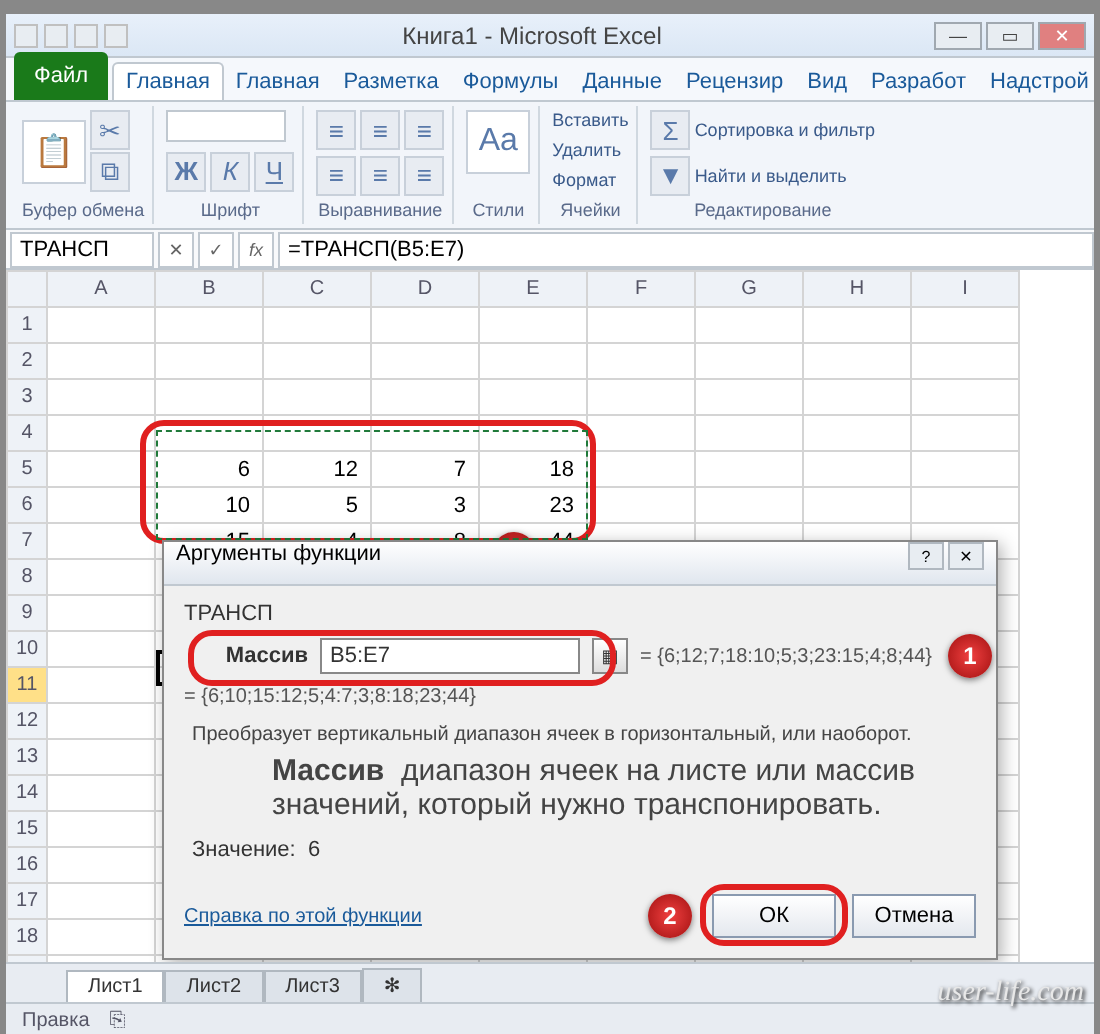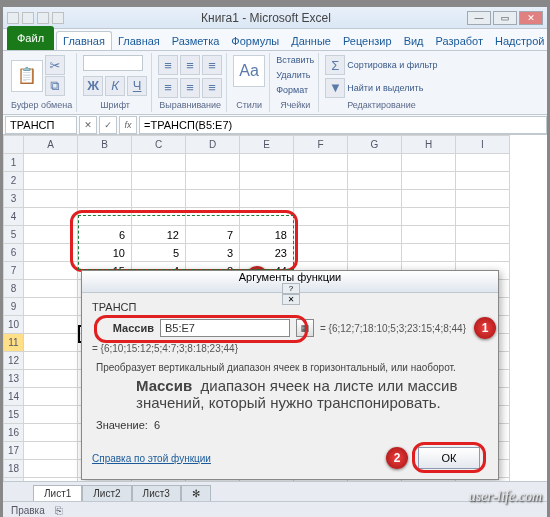--- a/index.html
+++ b/index.html
@@ -29,21 +29,21 @@
   .sheet { border-collapse: collapse; font-size: 11px; table-layout: fixed; }
   .sheet td, .sheet th { border: 1px solid #d4d4d4; height: 18px; text-align: center; font-weight: normal; }
   .sheet .rowhdr { width: 20px; background: #eef2f7; color: #556; font-size: 10px; }
   .sheet .colhdr { width: 54px; background: #eef2f7; color: #556; font-size: 10px; }
   .sheet td.cell { width: 54px; text-align: right; padding-right: 6px; background: #fff; }
   .sel-area { position: absolute; border: 3px solid #e02020; border-radius: 12px; pointer-events: none; }
   .callout { position: absolute; width: 22px; height: 22px; border-radius: 50%; background: radial-gradient(#f04040,#a01010); color: #fff; font-weight: bold; display: flex; align-items: center; justify-content: center; font-size: 12px; box-shadow: 0 1px 3px rgba(0,0,0,0.5); }
   .cell-cursor { position: absolute; border: 2px solid #000; pointer-events: none; }
   .marquee-sel { position: absolute; border: 1px dashed #207a3a; pointer-events: none; }
   .dialog { position: absolute; background: #f0f0f0; border: 1px solid #888; box-shadow: 2px 2px 8px rgba(0,0,0,0.3); width: 418px; }
-  .dialog-title { height: 22px; background: linear-gradient(#fff,#e0e6ee); border-bottom: 1px solid #c0c8d0; display: flex; align-items: center; padding: 0 6px; font-size: 11px; flex-direction: column; }
+  .dialog-title { height: 22px; background: linear-gradient(#fff,#e0e6ee); border-bottom: 1px solid #c0c8d0; display: flex; padding: 0 6px; font-size: 11px; }
   .dialog-title .sp { flex: 1; }
   .dialog-title .wb { width: 18px; height: 14px; background: #e8edf2; border: 1px solid #b0b8c0; margin-left: 2px; display: flex; align-items: center; justify-content: center; font-size: 8px; }
   .dialog-body { padding: 6px 10px; font-size: 11px; color: #333; }
   .fn-name { font-size: 11px; margin: 2px 0 6px 0; }
   .arg-row { display: flex; align-items: center; gap: 6px; margin: 4px 12px; }
   .arg-label { width: 50px; text-align: right; font-weight: bold; }
   .arg-input { width: 130px; height: 18px; border: 1px solid #888; background: #fff; padding-left: 4px; font-size: 11px; display: flex; align-items: center; }
   .ref-btn { width: 18px; height: 18px; border: 1px solid #888; background: linear-gradient(#fff,#ddd); display: flex; align-items: center; justify-content: center; font-size: 9px; }
   .arg-preview { font-size: 10px; color: #555; }
   .desc { font-size: 10px; color: #444; margin: 8px 4px 4px 4px; }
@@ -443,20 +443,21 @@
       </div>
       <div class="dlg-footer">
         <a class="help-link">Справка по этой функции</a>
         <span style="flex:1"></span>
         <div style="position:relative">
           <div class="sel-area" style="left:-6px; top:-5px; width:74px; height:31px;"></div>
           <div class="callout" style="left:-32px; top:0px;">2</div>
           <button class="btn">ОК</button>
         </div>
         <span style="width:8px"></span>
+        <button class="btn">Отмена</button>
       </div>
     </div>
   </div>
 
   <div class="sheet-tabs">
     <div class="stab">Лист1</div>
     <div class="stab inactive">Лист2</div>
     <div class="stab inactive">Лист3</div>
     <div class="stab inactive">✻</div>
   </div>

